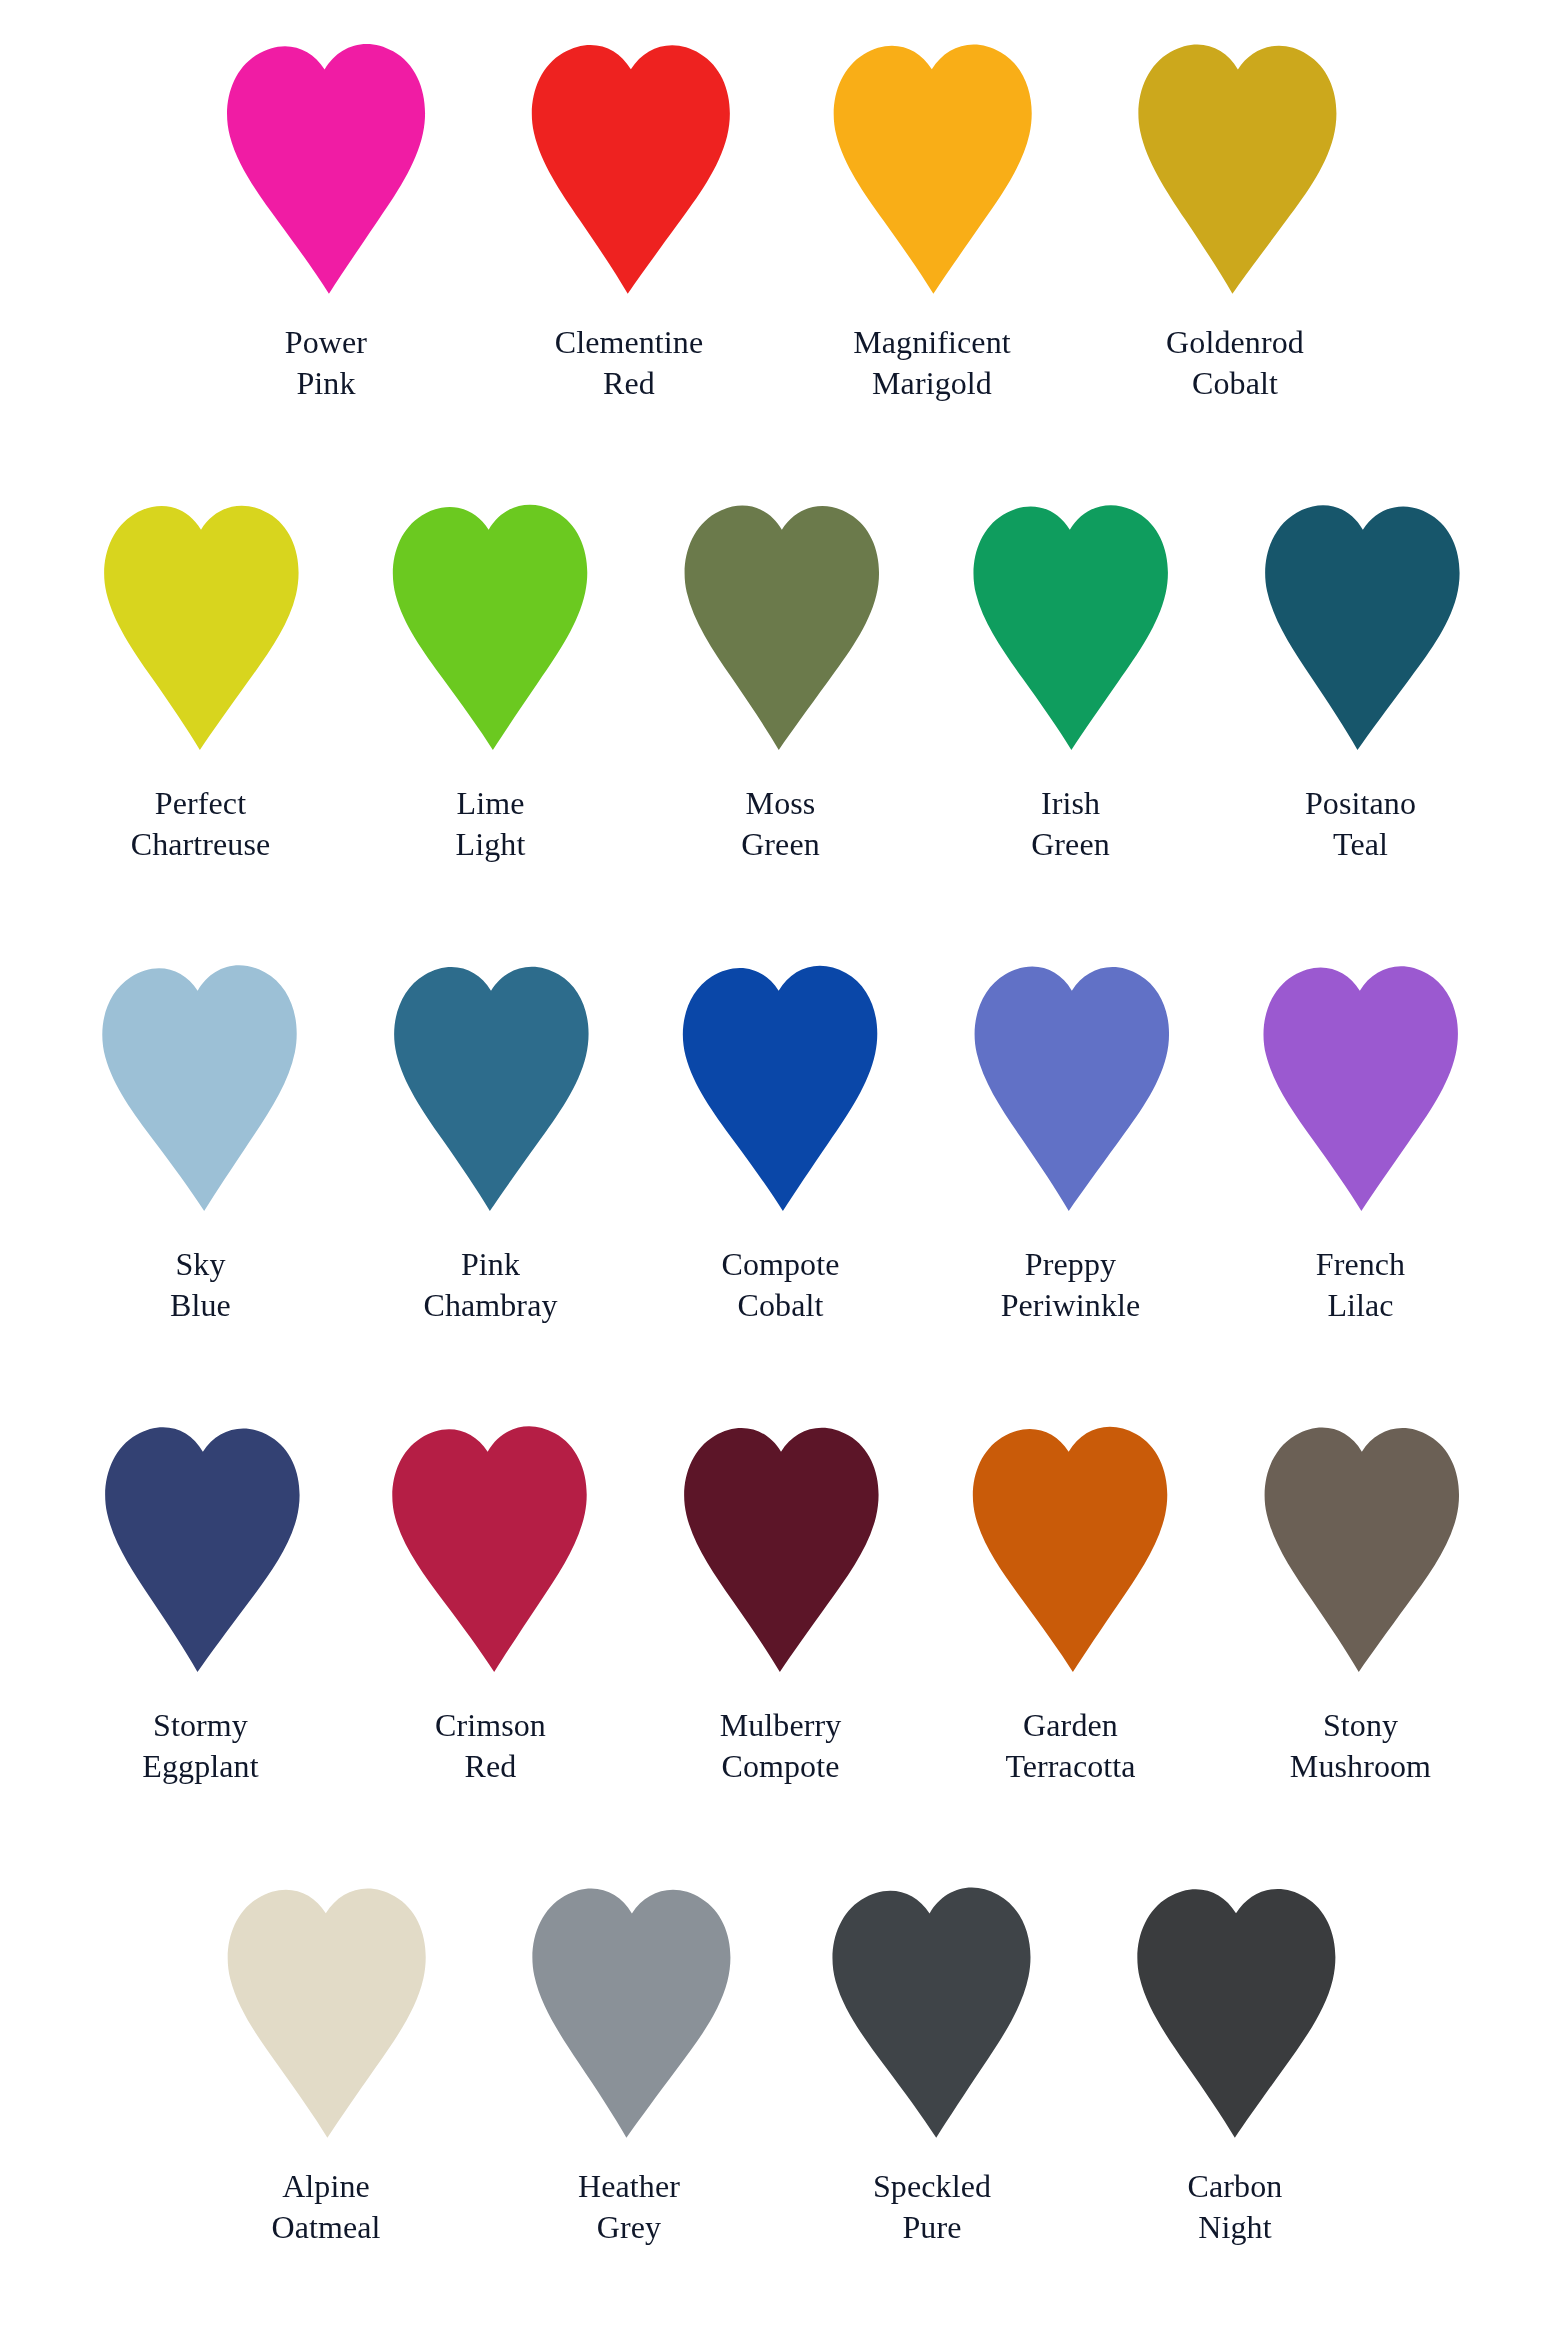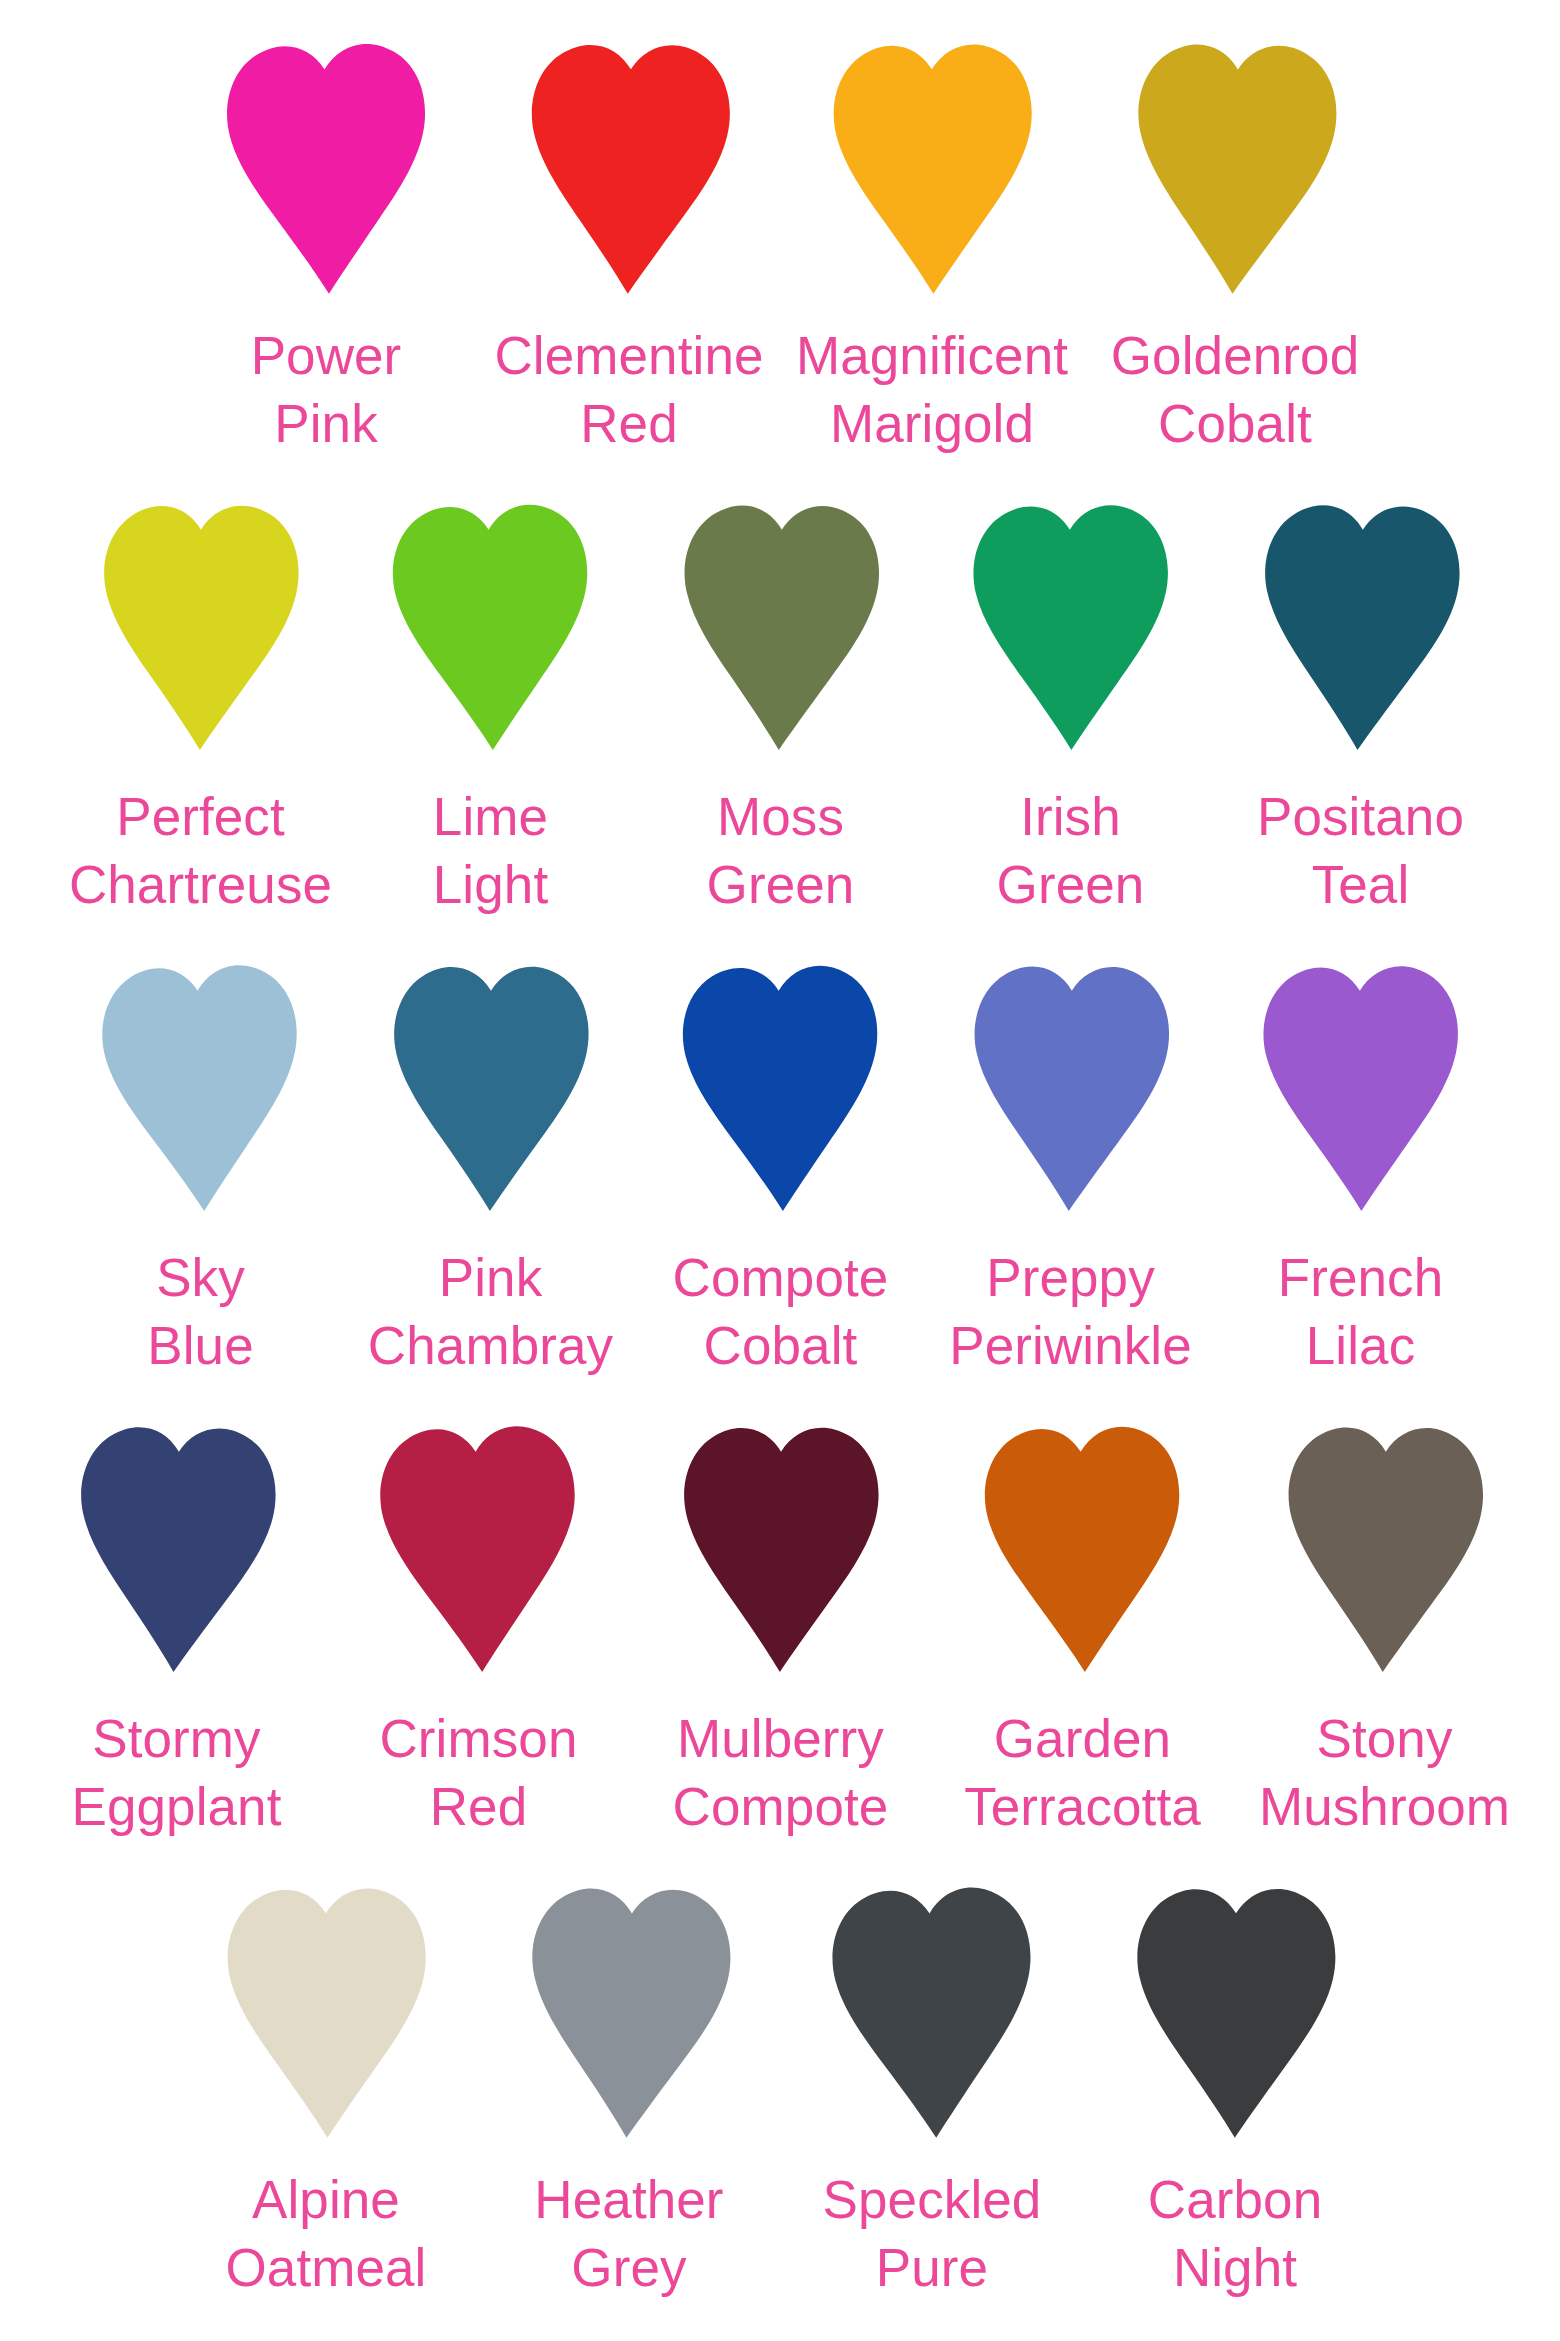--- a/index.html
+++ b/index.html
@@ -30,21 +30,21 @@
     display: flex;
     justify-content: center;
     align-items: flex-start;
     width: 100%;
   }
 
   
   .row-1 { height: 460px; }
   .row-2 { height: 465px; }
   .row-3 { height: 465px; justify-content: center; }
-  .row-4 { height: 470px; gap: 12px; }
+  .row-4 { height: 470px; }
   .row-5 { height: 444px; }
 
   .swatch-cell {
     display: flex;
     flex-direction: column;
     align-items: center;
     position: relative;
   }
 
   
@@ -63,26 +63,26 @@
 
   .heart-svg {
     display: block;
   }
 
   .row-4up .heart-svg { width: 209px; height: 261px; }
   .row-5up .heart-svg { width: 205px; height: 266px; }
 
   .swatch-label {
     text-align: center;
-    font-family: Liberation Sans, sans-serif;
+    font-family: Liberation Serif, serif;
     font-weight: 300;
-    font-size: 53px;
+    font-size: 32px;
     line-height: 1.28;
     letter-spacing: 0.1px;
-    color: #ec4899;
+    color: #0f172a;
     margin-top: 18px;
     white-space: pre-line;
   }
 
   .swatch-label .lbl-line {
     display: block;
   }
 
   
   .tilt-a  { transform: rotate(-1.1deg); }

